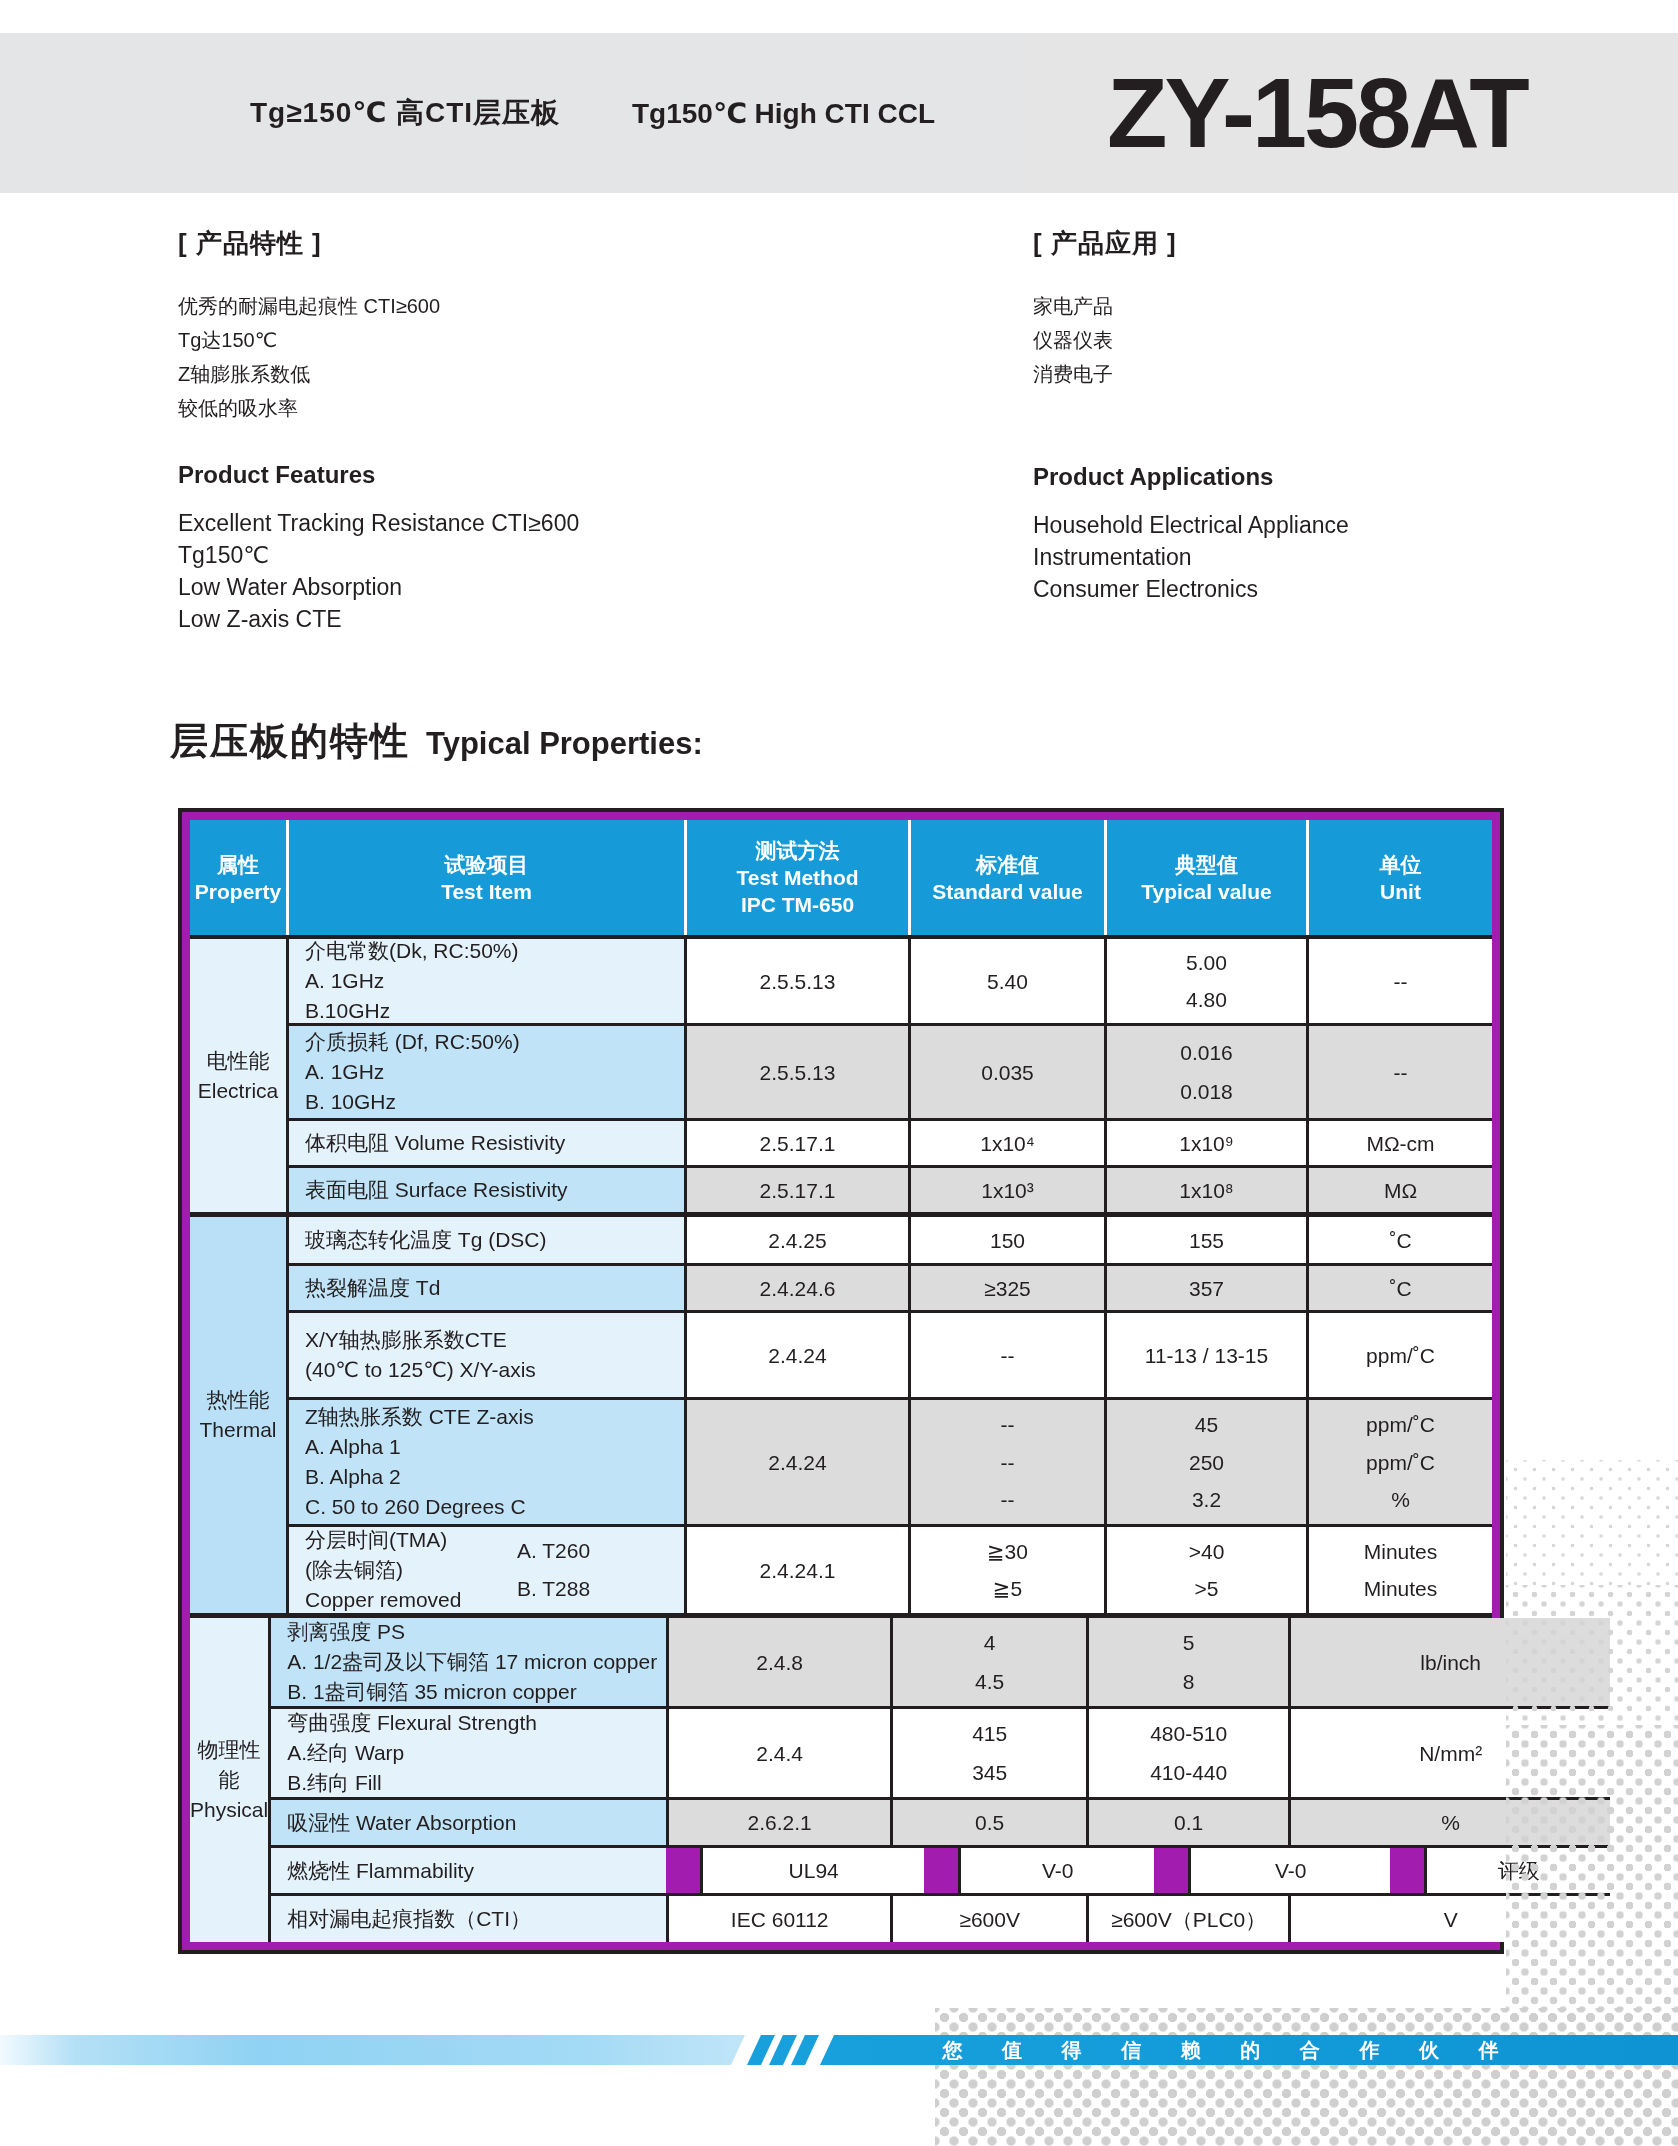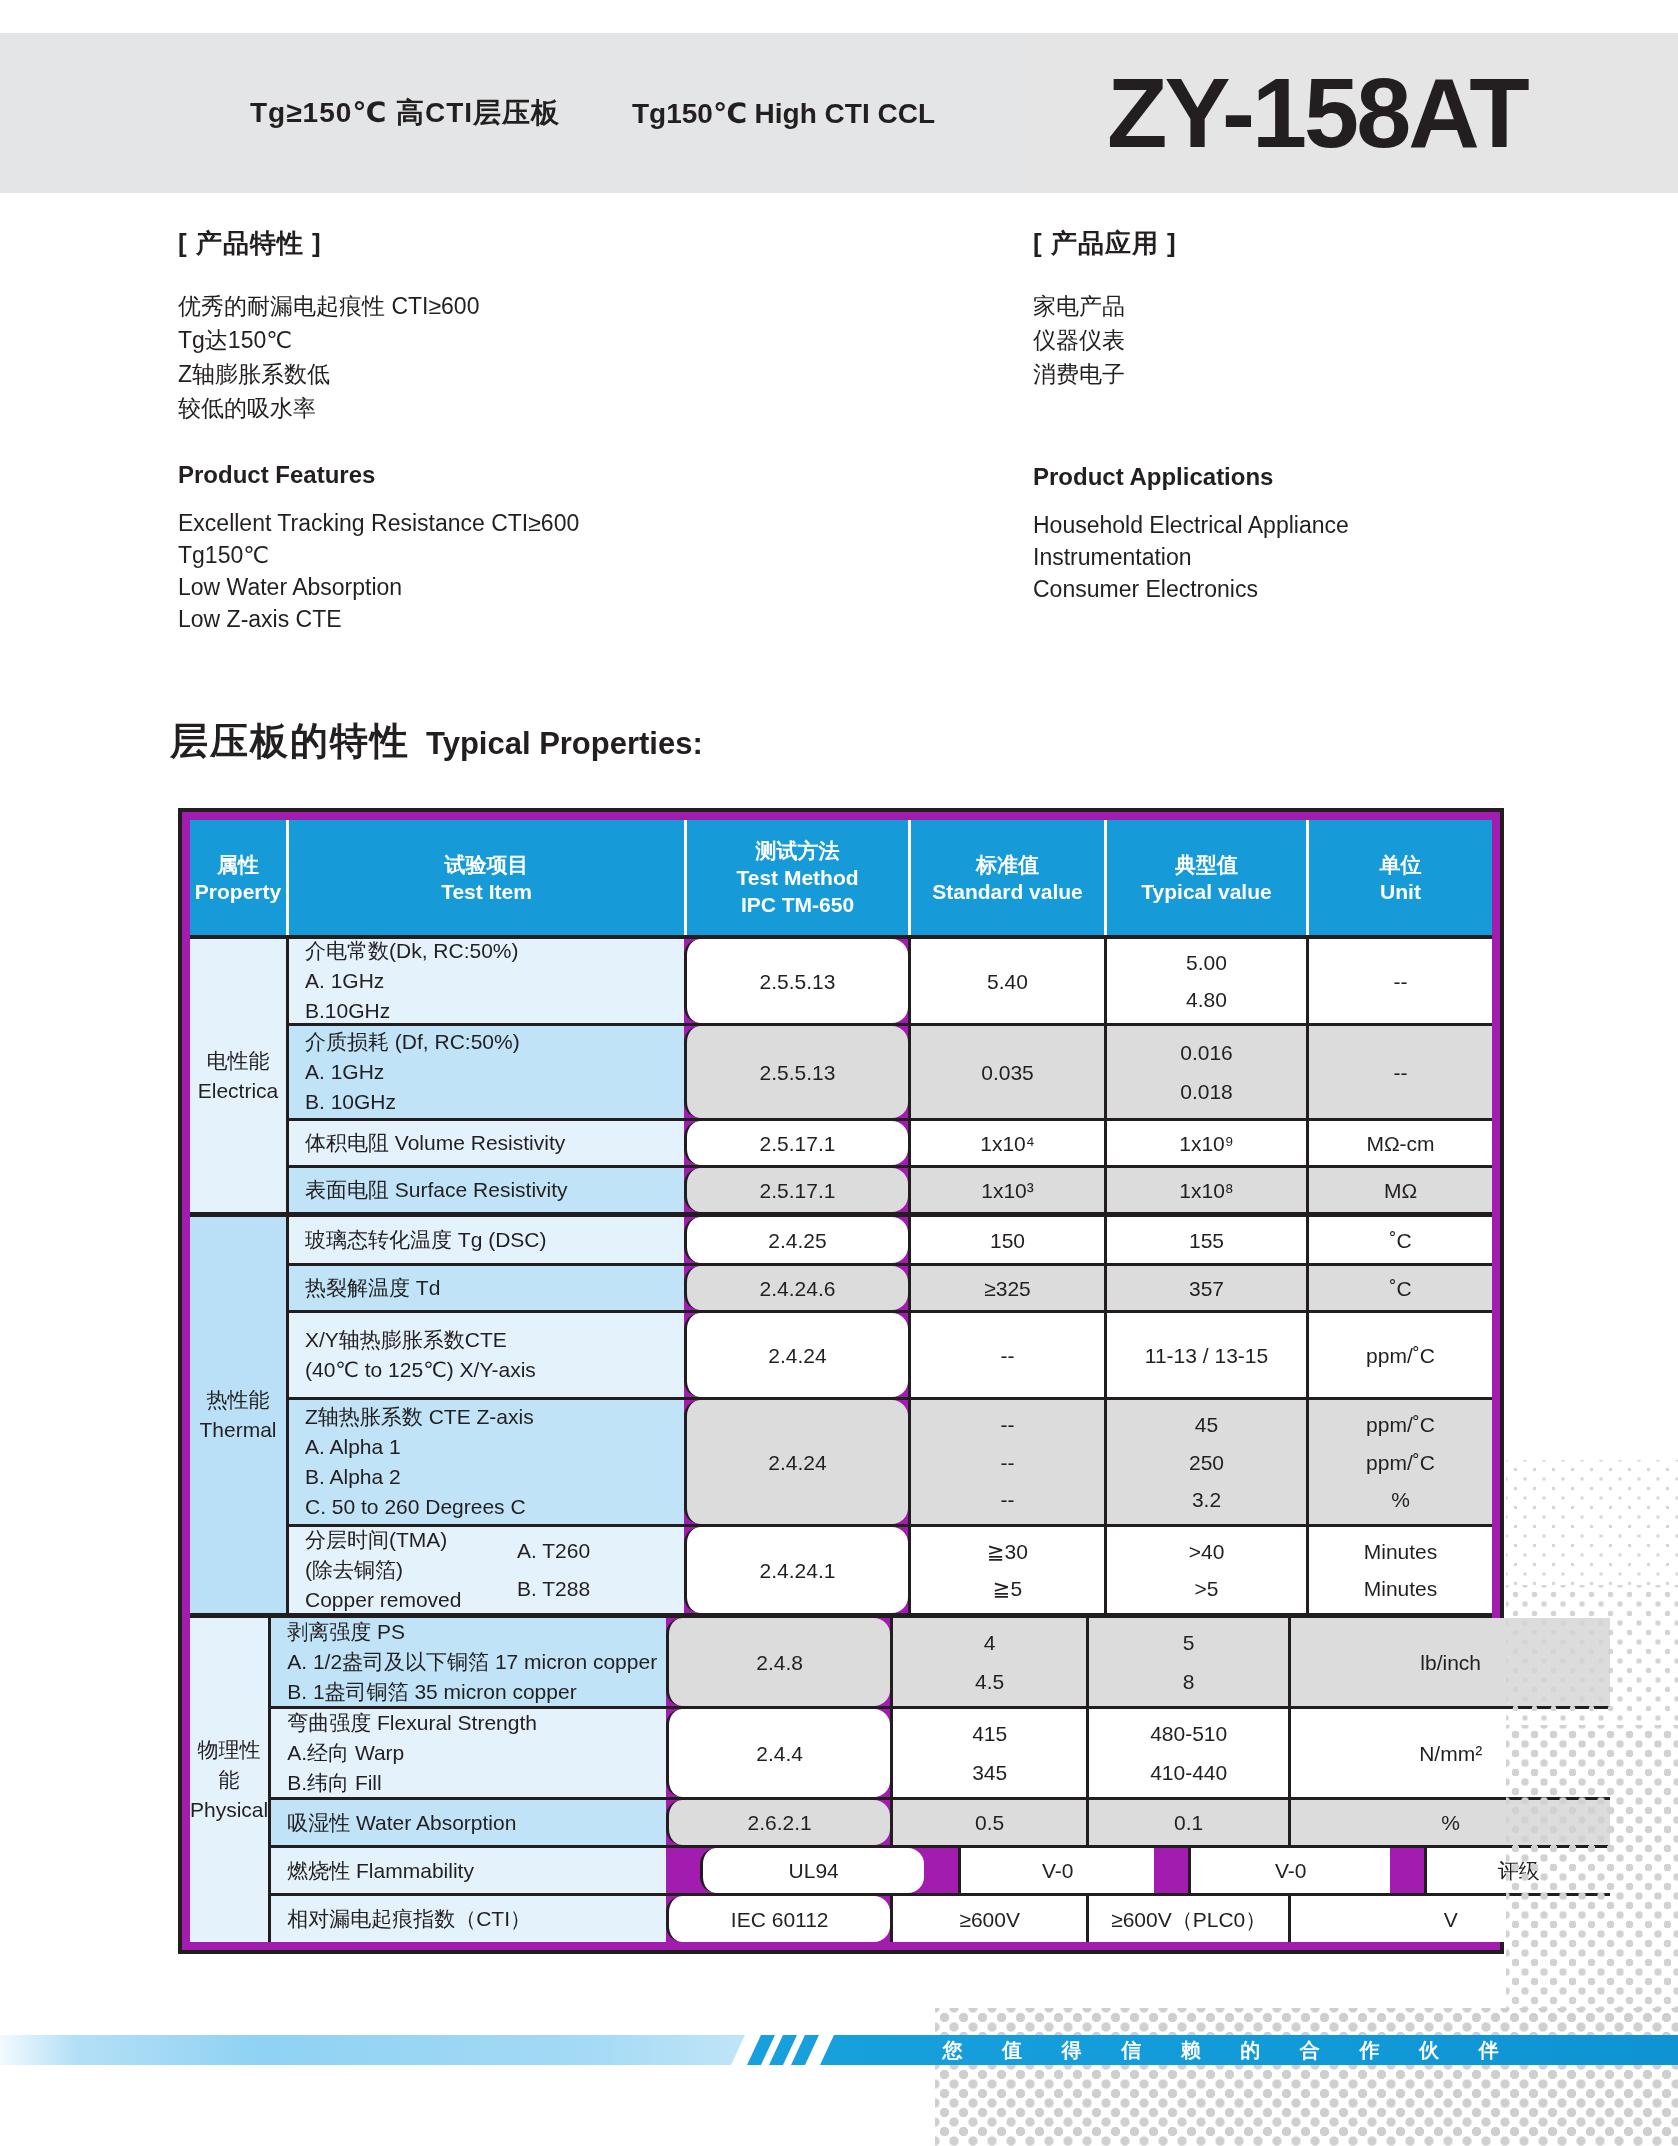--- a/index.html
+++ b/index.html
@@ -14,21 +14,21 @@
     font-size:28px;font-weight:bold;letter-spacing:1px;}
   .band-title-en{position:absolute;left:632px;top:0;height:160px;display:flex;align-items:center;
     font-size:28px;font-weight:bold;}
   .product-code{position:absolute;left:80px;top:0;height:160px;display:flex;align-items:center;
     font-size:99px;font-weight:bold;letter-spacing:-3px;color:#231f20;}
   
   .col{position:absolute;top:226px;width:620px;}
   .col-left{left:178px;}
   .col-right{left:1033px;}
   .col-heading-zh{font-size:26px;font-weight:bold;letter-spacing:1px;margin:0 0 28px 0;}
-  .zh-list{font-size:23px;line-height:34px;margin:0 0 36px 0;}
+  .zh-list{font-size:20px;line-height:34px;margin:0 0 36px 0;}
   .zh-list div{margin:0;}
   .col-heading-en{font-size:24px;font-weight:bold;margin:14px 0 18px 0;}
   .en-list{font-size:23px;line-height:32px;}
   
   .section-title{position:absolute;left:170px;top:716px;display:flex;align-items:baseline;gap:16px;}
   .section-title .zh{font-size:38px;font-weight:bold;letter-spacing:2px;}
   .section-title .en{font-size:31px;font-weight:bold;}
   
   .table-outer{position:absolute;left:178px;top:808px;width:1302px;
     border:4px solid #221e1f;background:#a21caf;padding:8px;}
@@ -47,21 +47,21 @@
     font-size:21px;line-height:30px;text-align:center;}
   .prop-light{background:#e4f2fc;}
   .prop-medium{background:#b9e0f6;}
   .t-rows{flex:1;display:flex;flex-direction:column;}
   .t-row{display:flex;}
   .row-border{border-top:3px solid #221e1f;}
   .cell{box-sizing:border-box;border-left:3px solid #221e1f;display:flex;flex-direction:column;
     justify-content:space-evenly;align-items:center;text-align:center;font-size:21px;line-height:27px;}
   .c-item{width:398px;align-items:flex-start;text-align:left;padding:4px 6px 4px 16px;position:relative;justify-content:center;}
   .c-item div{line-height:30px;}
-  .c-method{width:224px;border-radius:16px;}
+  .c-method{width:224px;}
   .c-standard{width:196px;}
   .c-typical{width:202px;}
   .c-unit{width:186px;border-left:3px solid #221e1f;flex:1;}
   .shade-light .cell{background:#ffffff;}
   .shade-light .c-item{background:#e4f2fc;}
   .shade-medium .cell{background:#dcdcdc;}
   .shade-medium .c-item{background:#c0e3f7;}
   .item-right{position:absolute;left:228px;top:0;bottom:0;display:flex;flex-direction:column;
     justify-content:space-evenly;}
   

